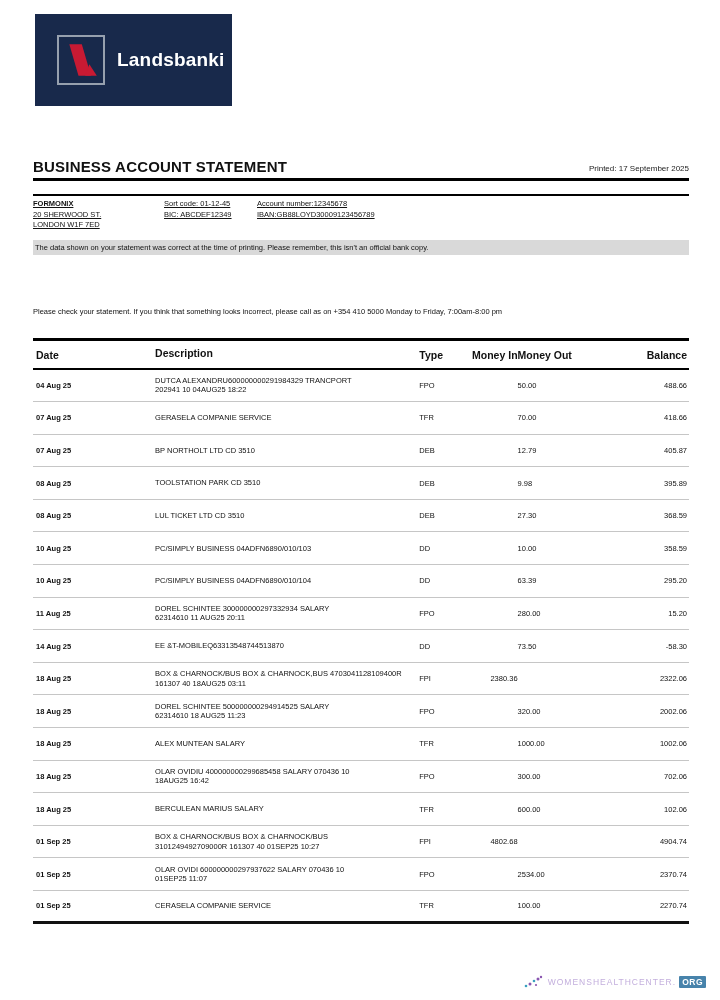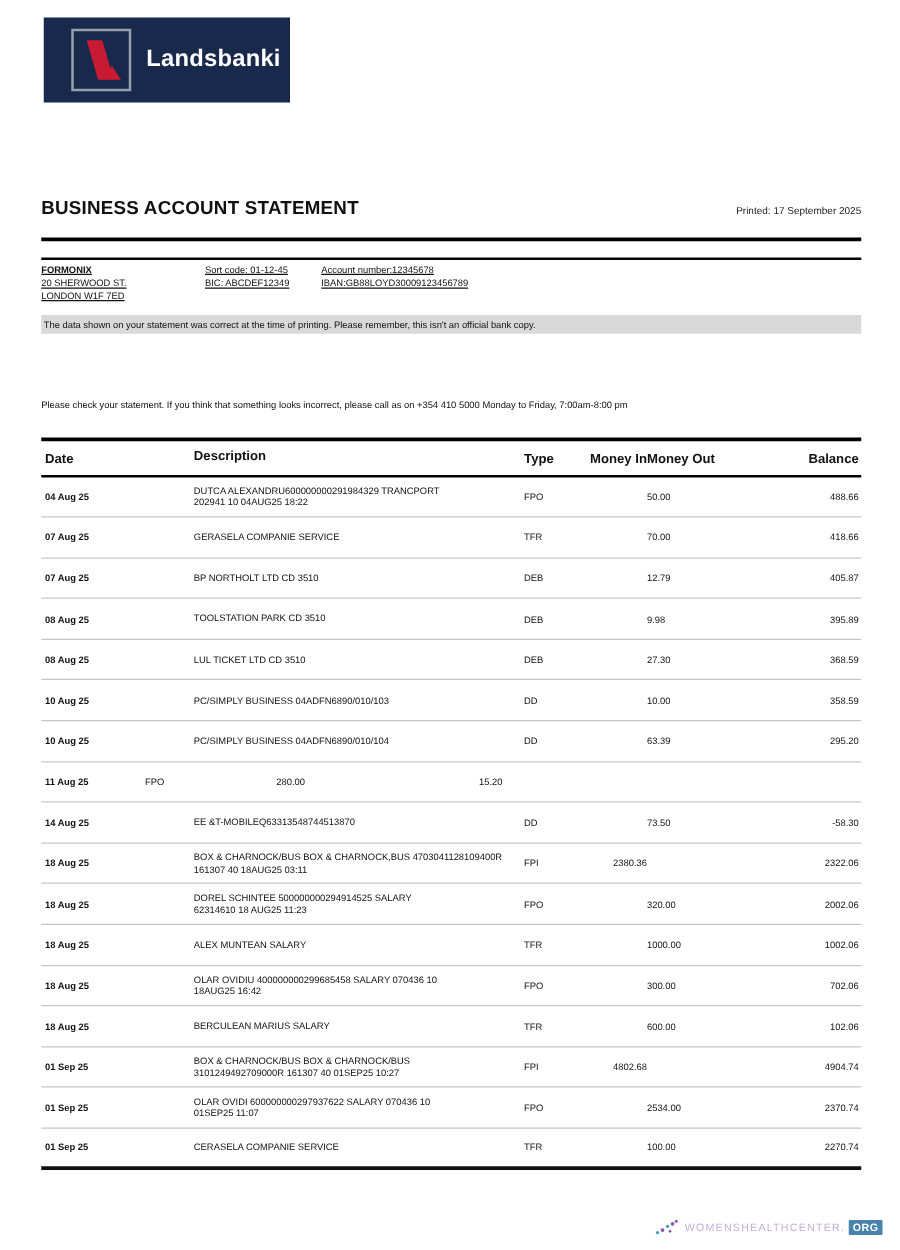--- a/index.html
+++ b/index.html
@@ -1,31 +1,31 @@
 <!DOCTYPE html>
 <html style="--navy: #18294b; --red: #c81a33; --note-bg: #d9d9d9; --wm-text: #c3afdd; --badge-bg: #4783ab;"><head>
 <meta charset="utf-8">
 <style>
   * { margin:0; padding:0; box-sizing:border-box; }
   html,body { background:#ffffff; }
   body { font-family:"Liberation Sans", sans-serif; color:#111; }
   .page { position:relative; width:720px; height:1000px; background:#fff; overflow:hidden; }
 
   
-  .logo-box { position:absolute; top:14px; left:35px; width:197px; height:68px;
+  .logo-box { position:absolute; top:14px; left:35px; width:197px; height:92px;
               background:var(--navy); display:flex; align-items:center; padding-left:22px; }
   .logo-mark { width:48px; height:50px; border:2px solid #96a0ae; background:var(--navy);
                display:flex; align-items:center; justify-content:center; }
   .logo-text { color:#fff; font-size:19px; font-weight:600; margin-left:12px; letter-spacing:0.2px; }
 
   
   .content { position:absolute; top:158px; left:33px; width:656px; }
 
   .title-row { display:flex; justify-content:space-between; align-items:flex-end;
-               border-bottom:3px solid #000; padding-bottom:15px; }
+               border-bottom:3px solid #000; padding-bottom:3px; }
   .doc-title { font-size:15px; font-weight:bold; letter-spacing:0.2px; }
   .printed { font-size:8px; color:#222; padding-bottom:2px; }
 
   .acct-block { margin-top:13px; border-top:2px solid #000; padding-top:3px;
                 display:flex; font-size:7.5px; line-height:10.5px;text-decoration:underline; }
   .acct-left { width:131px; }
   .acct-name { font-weight:bold; }
   .acct-right .acct-line { display:flex; }
   .acct-right .acct-line > span:first-child { width:93px; }
 
@@ -185,20 +185,24 @@
 
     </div>
     <div class="c-type">DD</div>
     <div class="c-in"></div>
     <div class="c-out">63.39</div>
     <div class="c-bal">295.20</div>
   </div>
 
   <div class="trow">
     <div class="c-date">11 Aug 25</div>
+    <div class="c-desc">
+      <div>DOREL SCHINTEE 300000000297332934 SALARY</div>
+      <div>62314610 11 AUG25 20:11</div>
+    </div>
     <div class="c-type">FPO</div>
     <div class="c-in"></div>
     <div class="c-out">280.00</div>
     <div class="c-bal">15.20</div>
   </div>
 
   <div class="trow">
     <div class="c-date">14 Aug 25</div>
     <div class="c-desc">
       <div>EE &amp;T-MOBILEQ63313548744513870</div>

